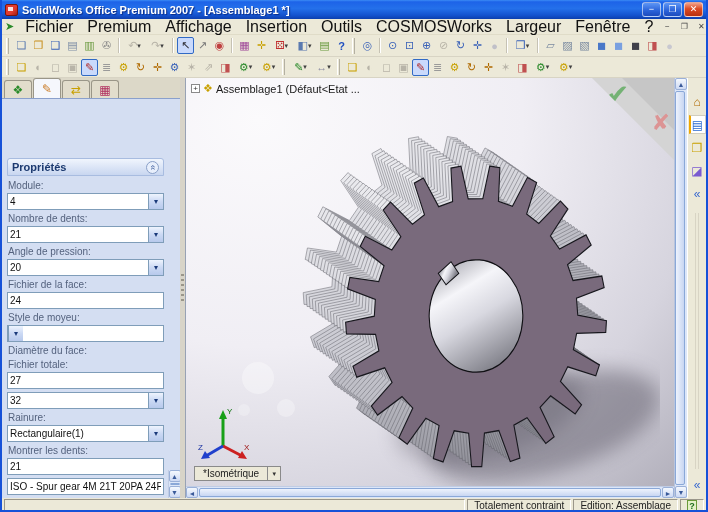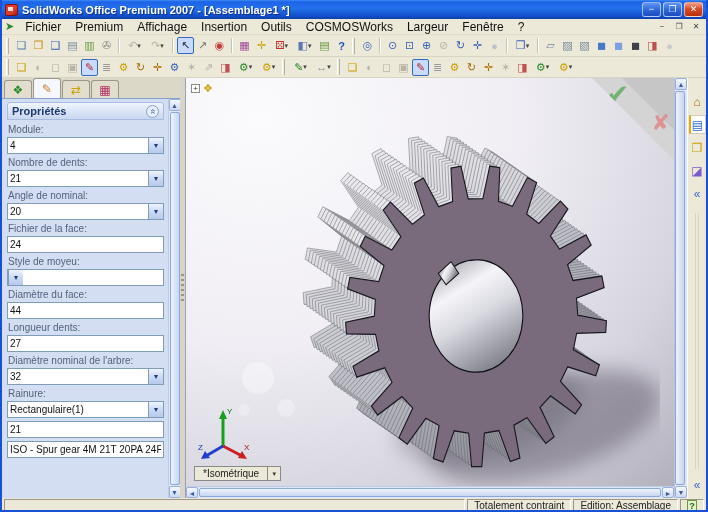--- a/index.html
+++ b/index.html
@@ -12,41 +12,41 @@
   .appicon{width:13px;height:12px;background:linear-gradient(135deg,#e23b2e 60%,#a01d12);border:1px solid #7a150c;border-radius:2px;position:relative;}
   .appicon::after{content:"";position:absolute;left:2px;top:2px;width:5px;height:4px;background:#fff;opacity:.85;}
   .wtitle{flex:1;color:#fff;font-weight:bold;font-size:11px;text-shadow:1px 1px 1px #0a2c86;white-space:nowrap;overflow:hidden;}
   .wbtns{display:flex;gap:2px;}
   .wbtn{width:19px;height:15px;border-radius:3px;border:1px solid #ffffff90;color:#fff;font-size:9px;line-height:13px;text-align:center;
     background:linear-gradient(180deg,#5e96f5,#2a62d8 60%,#1c4bbd);}
   .wbtn.close{background:linear-gradient(180deg,#f2a38c,#dc4a24 45%,#b83010);}
   
   .menubar{height:16px;background:#ece9d8;display:flex;align-items:center;padding:0 3px;border-bottom:1px solid #e0dcc8;}
   .swlogo{color:#2a8a2a;font-size:11px;margin-right:4px;}
-  .menuitem{font-size:12px;color:#111;padding:1px 7px;}
+  .menuitem{font-size:16px;color:#111;padding:1px 7px;}
   .mdibtns{margin-left:auto;display:flex;gap:3px;}
   .mdibtn{width:14px;height:12px;font-size:8px;line-height:11px;text-align:center;color:#444;}
   
   .tb{display:flex;align-items:center;background:#ece9d8;padding:1px 2px;border-bottom:1px solid #d8d4c4;}
   .tb1{height:22px;}
   .tb2{height:21px;}
   .tbi{width:17px;height:17px;display:flex;align-items:center;justify-content:center;font-size:11px;border:1px solid transparent;border-radius:2px;}
   .tbi.dd{width:23px;}
   .tbi.dd::after{content:"▾";font-size:7px;color:#404040;}
   .tbi.act{border-color:#316ac5;background:#cadafc;}
   .sep{width:2px;height:15px;border-left:1px solid #c6c2b4;border-right:1px solid #fff;margin:0 3px;}
   .grip{width:3px;height:16px;border-left:1px solid #fff;border-right:1px solid #b4b0a2;margin:0 4px 0 2px;}
   
   .content{position:relative;height:420px;display:flex;background:#ece9d8;}
   
   .panel{width:178px;display:flex;flex-direction:column;background:#d4def2;}
   .ptabs{height:21px;background:#dcd8c8;display:flex;align-items:flex-end;padding:0 2px;gap:1px;border-bottom:1px solid #8aa0cc;}
   .ptab{width:28px;height:18px;display:flex;align-items:center;justify-content:center;font-size:12px;background:#e2ddcc;border:1px solid #9a9688;border-bottom:none;border-radius:3px 3px 0 0;}
   .ptab.act{background:#f5f7fc;height:20px;}
-  .pmain{flex:1;display:flex;overflow:hidden;}
+  .pmain{flex:1;display:flex;overflow:hidden;align-items:flex-end;}
   .pbody{flex:1;padding:3px 4px 0 5px;overflow:hidden;}
   .phdr{height:18px;display:flex;align-items:center;justify-content:space-between;padding:0 4px;
     background:linear-gradient(180deg,#f0f5fd,#c8d6f0);border:1px solid #a8bce0;border-radius:3px 3px 0 0;margin-bottom:4px;}
   .phdr-title{font-size:11px;font-weight:bold;color:#1c3a70;}
   .chev{width:13px;height:13px;border:1px solid #8aa0c8;border-radius:50%;background:#e8effc;color:#3a5a9a;
     font-size:9px;line-height:11px;text-align:center;transform:rotate(90deg);}
   .field{margin-bottom:3px;}
   .flabel{font-size:10px;color:#54627e;margin:1px 0 2px 1px;white-space:nowrap;}
   .fbox{display:flex;border:1px solid #7f9db9;background:#fff;height:17px;}
   .finput{flex:1;border:none;outline:none;font-family:"Liberation Sans",sans-serif;font-size:10px;padding:0 2px;min-width:0;background:#fff;color:#111;}
@@ -230,68 +230,64 @@
             </div>
           </div>
               <div class="field combo">
             <div class="flabel">Nombre de dents:</div>
             <div class="fbox">
               <input class="finput" value="21" style="">
               <span class="farrow">▾</span>
             </div>
           </div>
               <div class="field combo">
-            <div class="flabel">Angle de nominal:</div>
+            <div class="flabel">Angle de pression:</div>
             <div class="fbox">
               <input class="finput" value="20" style="">
               <span class="farrow">▾</span>
             </div>
           </div>
               <div class="field plain">
             <div class="flabel">Fichier de la face:</div>
             <div class="fbox">
               <input class="finput" value="24" style="">
 
             </div>
           </div>
               <div class="field combo">
             <div class="flabel">Style de moyeu:</div>
             <div class="fbox">
               <span class="farrow">▾</span>
             </div>
           </div>
               <div class="field plain">
             <div class="flabel">Diamètre du face:</div>
-            <div class="fbox">
-              <input class="finput" value="44" style="">
-
-            </div>
           </div>
               <div class="field plain">
-            <div class="flabel">Longueur dents:</div>
+            <div class="flabel">Fichier totale:</div>
             <div class="fbox">
               <input class="finput" value="27" style="">
 
             </div>
           </div>
               <div class="field combo">
-            <div class="flabel">Diamètre nominal de l'arbre:</div>
             <div class="fbox">
               <input class="finput" value="32" style="">
               <span class="farrow">▾</span>
             </div>
           </div>
               <div class="field combo">
             <div class="flabel">Rainure:</div>
             <div class="fbox">
               <input class="finput" value="Rectangulaire(1)" style="">
               <span class="farrow">▾</span>
             </div>
           </div>
               <div class="field plain">
+            <div class="flabel">Montrer les dents:</div>
             <div class="fbox">
               <input class="finput" value="21" style="">
 
             </div>
           </div>
               <div class="field plain">
             <div class="fbox">
               <input class="finput" value="ISO - Spur gear 4M 21T 20PA 24FW ---S2" style="">
 
             </div>
@@ -349,20 +345,21 @@
             <path d="M105.7,-12.4L137.9,-9.2L137.9,2.1L105.7,5.2L103.2,21.2L133.1,33.7L129.8,44.5L98.1,38.0L91.0,52.6L115.9,73.4L109.5,82.7L81.1,67.1L70.1,79.0L87.7,106.2L78.9,113.2L56.4,90.0L42.3,98.1L51.2,129.2L40.7,133.4L26.0,104.5L10.2,108.1L9.5,140.5L-1.8,141.3L-7.3,109.4L-23.5,108.2L-33.7,138.9L-44.7,136.4L-40.6,104.3L-55.7,98.4L-74.6,124.7L-84.3,119.1L-70.9,89.6L-83.6,79.5L-109.4,99.1L-117.0,90.8L-95.6,66.6L-104.7,53.2L-135.1,64.4L-140.0,54.2L-112.3,37.4L-117.1,21.9L-149.4,23.6L-151.1,12.4L-119.7,4.5L-119.7,-11.7L-151.1,-19.6L-149.4,-30.7L-117.1,-29.0L-112.3,-44.5L-140.0,-61.4L-135.1,-71.5L-104.7,-60.4L-95.6,-73.8L-117.0,-98.0L-109.4,-106.3L-83.6,-86.6L-70.9,-96.7L-84.3,-126.2L-74.6,-131.9L-55.7,-105.5L-40.6,-111.5L-44.7,-143.6L-33.7,-146.1L-23.5,-115.4L-7.3,-116.6L-1.8,-148.5L9.5,-147.6L10.2,-115.3L26.0,-111.7L40.7,-140.5L51.2,-136.4L42.3,-105.2L56.4,-97.1L78.9,-120.4L87.7,-113.3L70.1,-86.2L81.1,-74.3L109.5,-89.8L115.9,-80.5L91.0,-59.8L98.1,-45.2L129.8,-51.7L133.1,-40.9L103.2,-28.4Z" fill="url(#metal)" stroke="#62626a" stroke-width="0.5"></path>
             <path d="M109.2,-10.6L141.4,-7.4L141.4,3.9L109.2,7.0L106.7,23.0L136.6,35.5L133.3,46.3L101.6,39.8L94.5,54.4L119.4,75.2L113.0,84.5L84.6,68.9L73.6,80.8L91.2,108.0L82.4,115.0L59.9,91.8L45.8,99.9L54.7,131.0L44.2,135.1L29.5,106.3L13.7,109.9L13.0,142.3L1.7,143.1L-3.8,111.2L-20.0,110.0L-30.2,140.7L-41.2,138.2L-37.1,106.1L-52.2,100.2L-71.1,126.5L-80.8,120.9L-67.4,91.4L-80.1,81.3L-105.9,100.9L-113.5,92.6L-92.1,68.4L-101.2,55.0L-131.6,66.2L-136.5,56.0L-108.8,39.2L-113.6,23.7L-145.9,25.4L-147.6,14.2L-116.2,6.3L-116.2,-9.9L-147.6,-17.8L-145.9,-29.0L-113.6,-27.3L-108.8,-42.8L-136.5,-59.6L-131.6,-69.7L-101.2,-58.6L-92.1,-72.0L-113.5,-96.2L-105.9,-104.5L-80.1,-84.9L-67.4,-95.0L-80.8,-124.4L-71.1,-130.1L-52.2,-103.7L-37.1,-109.7L-41.2,-141.8L-30.2,-144.3L-20.0,-113.6L-3.8,-114.8L1.7,-146.7L13.0,-145.8L13.7,-113.5L29.5,-109.9L44.2,-138.7L54.7,-134.6L45.8,-103.4L59.9,-95.3L82.4,-118.6L91.2,-111.5L73.6,-84.4L84.6,-72.5L113.0,-88.1L119.4,-78.7L94.5,-58.0L101.6,-43.4L133.3,-49.9L136.6,-39.1L106.7,-26.6Z" fill="url(#metal)" stroke="#62626a" stroke-width="0.5"></path>
             <path d="M112.7,-8.8L144.9,-5.6L144.9,5.6L112.7,8.8L110.2,24.8L140.1,37.3L136.8,48.1L105.1,41.6L98.0,56.2L122.9,77.0L116.5,86.3L88.1,70.7L77.1,82.6L94.7,109.8L85.9,116.8L63.4,93.6L49.3,101.7L58.2,132.8L47.7,136.9L33.0,108.1L17.2,111.7L16.5,144.1L5.2,144.9L-0.3,113.0L-16.5,111.8L-26.7,142.5L-37.7,140.0L-33.6,107.9L-48.7,102.0L-67.6,128.3L-77.3,122.7L-63.9,93.2L-76.6,83.1L-102.4,102.7L-110.0,94.4L-88.6,70.2L-97.7,56.8L-128.1,67.9L-133.0,57.8L-105.3,41.0L-110.1,25.5L-142.4,27.2L-144.1,16.0L-112.7,8.1L-112.7,-8.1L-144.1,-16.0L-142.4,-27.2L-110.1,-25.5L-105.3,-41.0L-133.0,-57.8L-128.1,-67.9L-97.7,-56.8L-88.6,-70.2L-110.0,-94.4L-102.4,-102.7L-76.6,-83.1L-63.9,-93.2L-77.3,-122.7L-67.6,-128.3L-48.7,-102.0L-33.6,-107.9L-37.7,-140.0L-26.7,-142.5L-16.5,-111.8L-0.3,-113.0L5.2,-144.9L16.5,-144.1L17.2,-111.7L33.0,-108.1L47.7,-136.9L58.2,-132.8L49.3,-101.7L63.4,-93.6L85.9,-116.8L94.7,-109.8L77.1,-82.6L88.1,-70.7L116.5,-86.3L122.9,-77.0L98.0,-56.2L105.1,-41.6L136.8,-48.1L140.1,-37.3L110.2,-24.8Z" fill="#796a7c" stroke="#17171d" stroke-width="1.2"></path>
             <ellipse cx="0" cy="0" rx="52" ry="54" fill="url(#boreg)" stroke="#101014" stroke-width="1.2"></ellipse>
             <rect x="-42.31380106399121" y="-45.77667103318945" width="18" height="14" fill="url(#boreg)" stroke="#101014" stroke-width="1" transform="rotate(-42 -33.31380106399121 -38.77667103318945)"></rect>
           </g>
         </svg>
       <div class="tree">
         <span class="plusbox">+</span>
         <span class="treeicon">❖</span>
+        <span>Assemblage1  (Défaut&lt;Etat ...</span>
       </div>
       <div class="confirm">
         <div class="inner"></div>
         <span class="okmark">✔</span>
         <span class="xmark">✘</span>
       </div>
       <svg width="56" height="58" style="position:absolute;left:10px;bottom:38px;">
         <line x1="27" y1="44" x2="27" y2="14" stroke="#18a018" stroke-width="3"></line>
         <polygon points="27,8 23,17 31,17" fill="#18a018"></polygon>
         <line x1="27" y1="44" x2="46" y2="54" stroke="#cc2020" stroke-width="3"></line>

